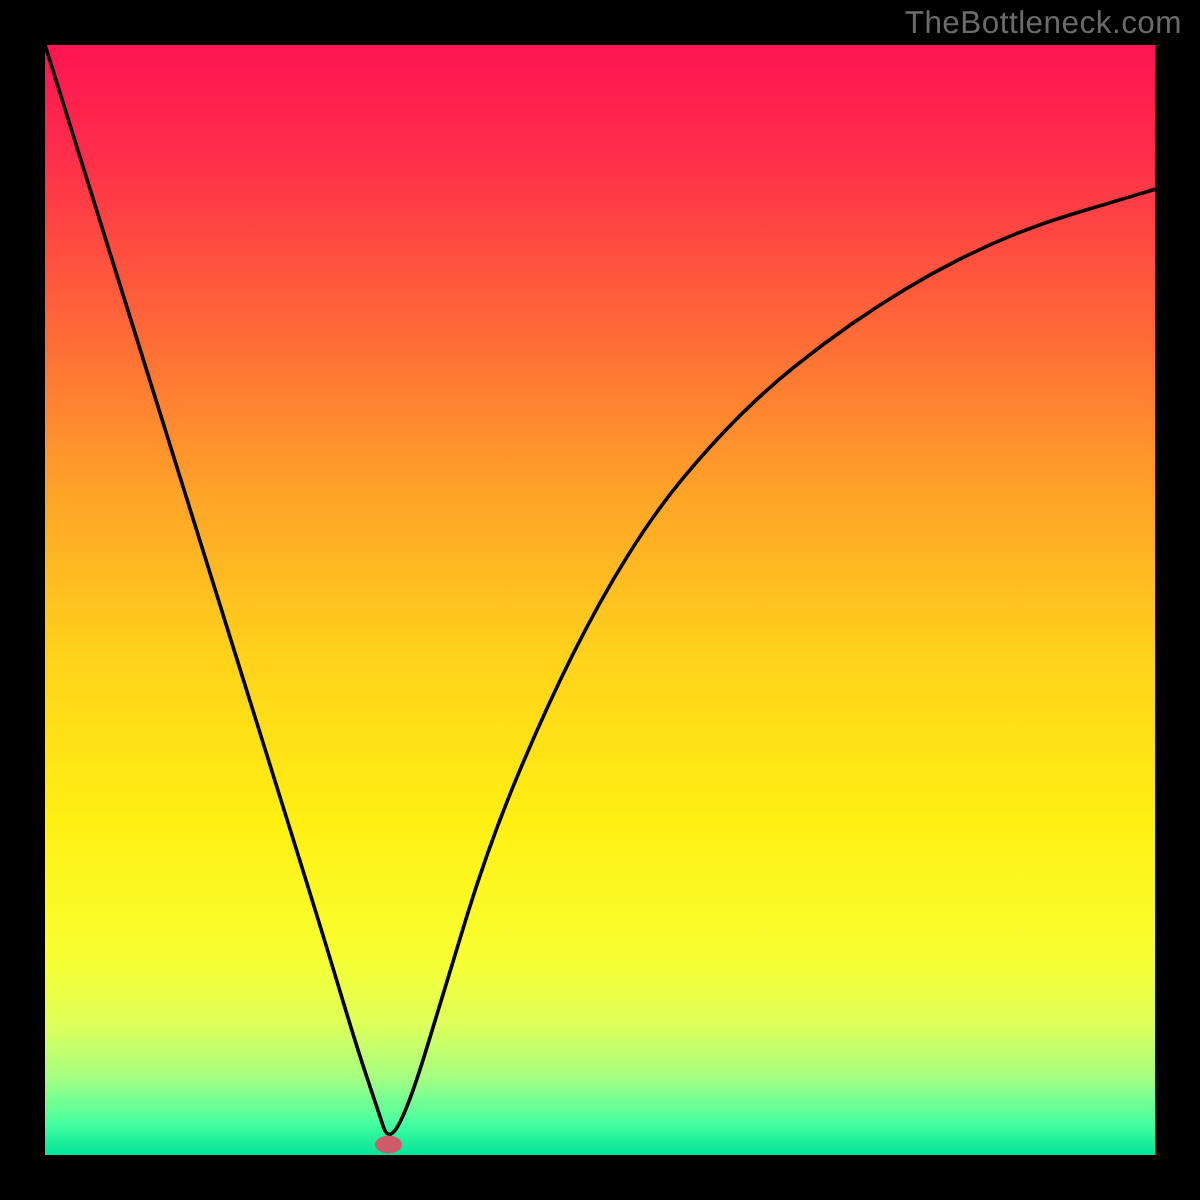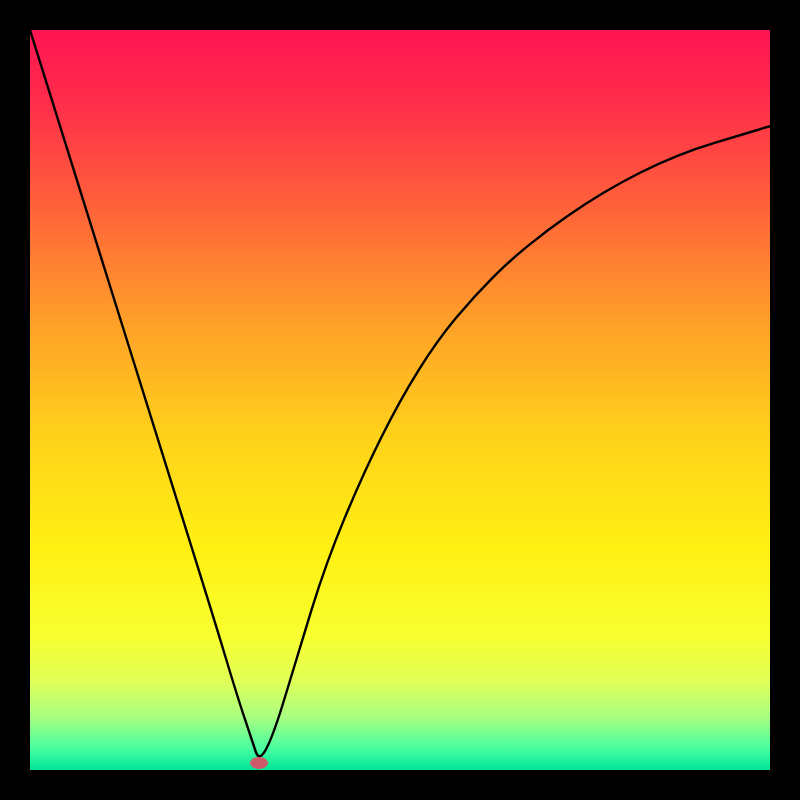--- a/index.html
+++ b/index.html
@@ -55,20 +55,21 @@
     border-radius: 50%;
     transform: translate(-50%, -50%);
     z-index: 3;
   }
 </style>
 </head>
 <body>
 
 <div class="stage">
 
+  <div class="watermark">TheBottleneck.com</div>
 
   <div class="plot-area">
 
     <svg class="gradient-bg" viewBox="0 0 740 740" preserveAspectRatio="none">
       <defs>
         <linearGradient id="heat" x1="0" y1="0" x2="0" y2="1">
             <stop offset="0%" stop-color="#ff1452"></stop>
             <stop offset="10%" stop-color="#ff2e4a"></stop>
             <stop offset="25%" stop-color="#ff6638"></stop>
             <stop offset="40%" stop-color="#ffa228"></stop>

